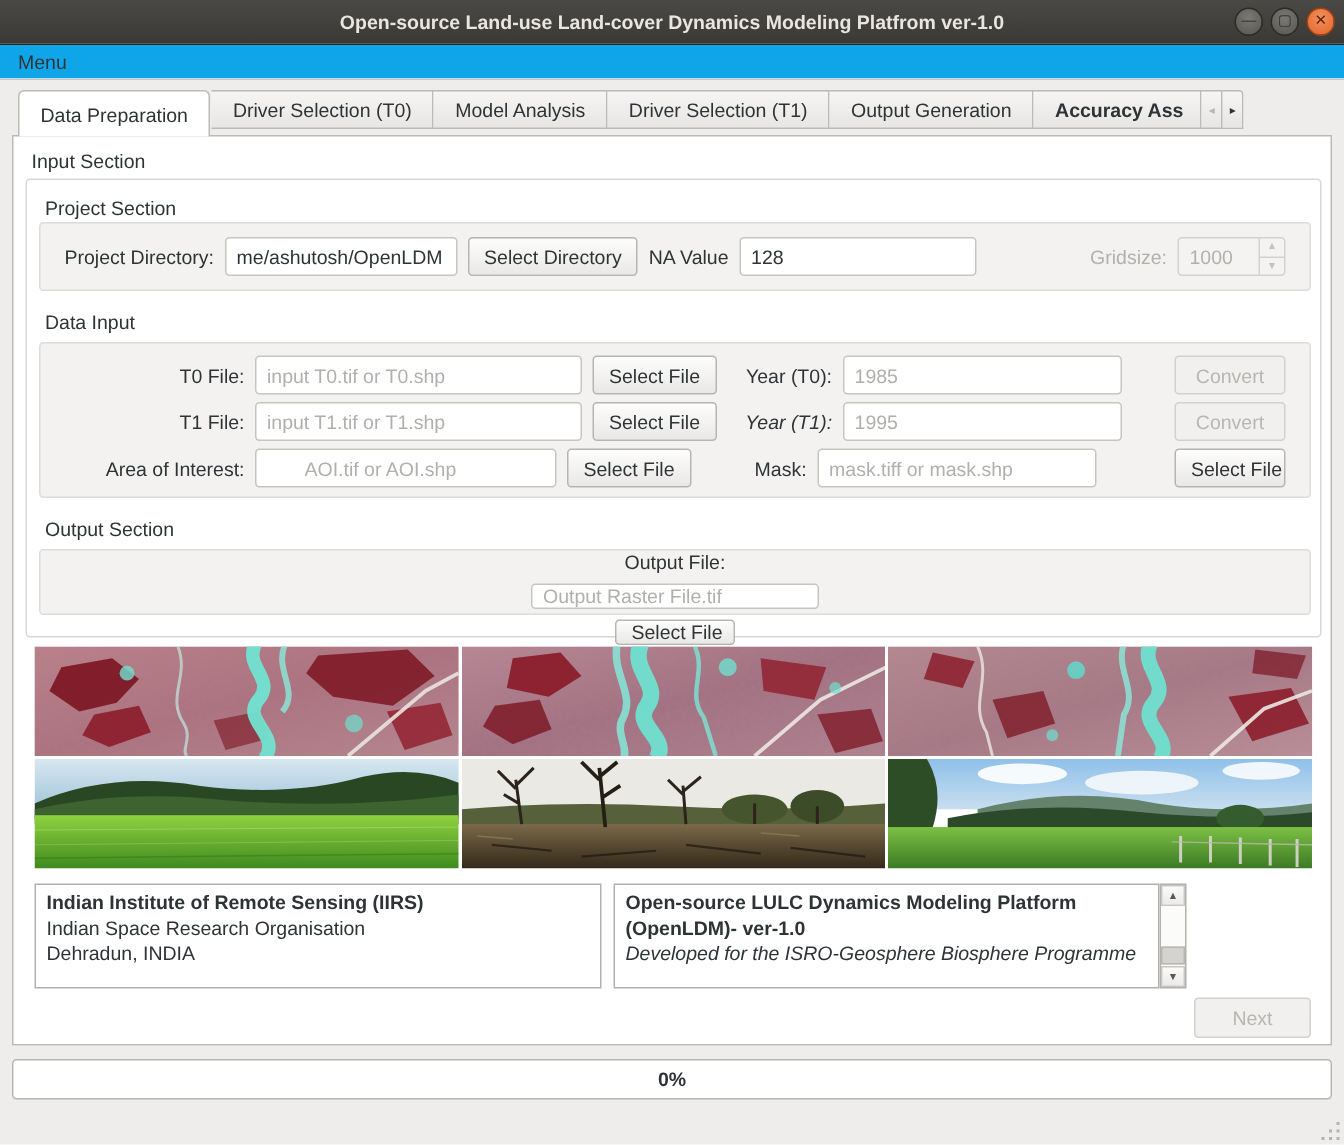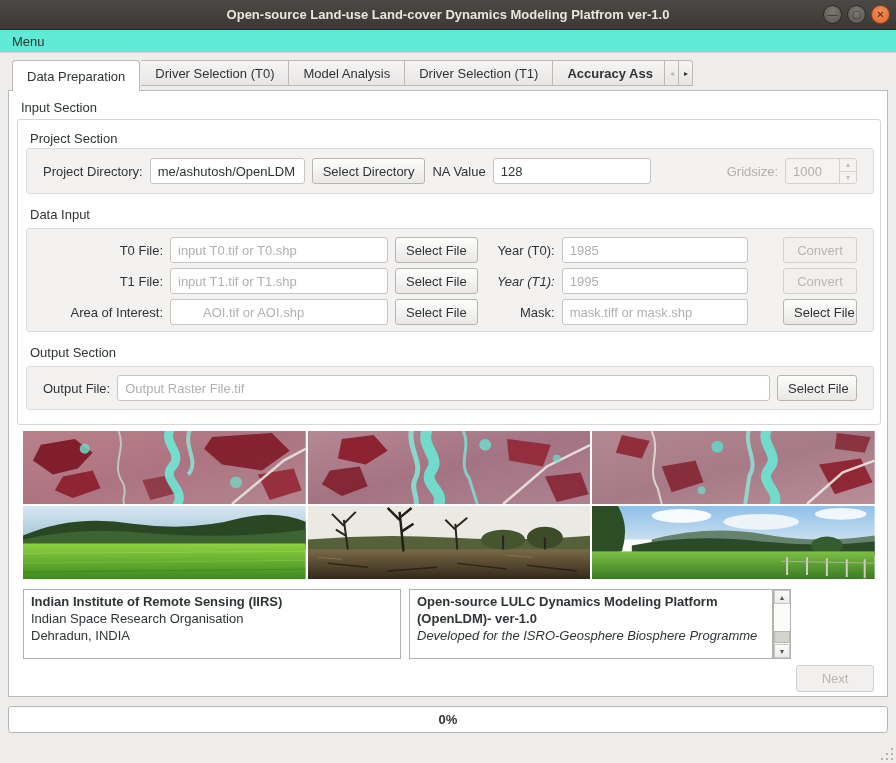--- a/index.html
+++ b/index.html
@@ -25,21 +25,21 @@
     font-size:10px; line-height:1; cursor:default;
     border:1px solid #2c2b27; color:#35342f;
     background:radial-gradient(circle at 50% 35%, #7b7973, #57554f);
   }
   .wbtn.close { background:radial-gradient(circle at 50% 35%, #f2915c, #e2632c); color:#5b230a; border-color:#9c4214; }
   .wbtn span { transform:translateY(-0.5px); }
 
   
   .menubar {
     position:absolute; left:0; top:30px; width:896px; height:23px;
-    background:#5eead4; border-bottom:1px solid #d8d6d3;
+    background:#0ea5e9; border-bottom:1px solid #d8d6d3;
     display:flex; align-items:center; padding-left:12px;
   }
 
   
   .tabstrip {
     position:absolute; left:12px; top:60px; width:880px; height:31px;
     display:flex; align-items:flex-start;
   }
   .tab {
     height:26px; padding:0 14px; display:flex; align-items:center;
@@ -173,20 +173,21 @@
 
 <div class="menubar">
   <span>Menu</span>
 </div>
 
 <div class="tabstrip">
   <div class="tab active">Data Preparation</div>
   <div class="tab">Driver Selection (T0)</div>
   <div class="tab">Model Analysis</div>
   <div class="tab">Driver Selection (T1)</div>
+  <div class="tab">Output Generation</div>
   <div class="tab truncated">Accuracy Ass</div>
   <div class="tab-arrows">
     <div class="tab-arrow disabled">◂</div>
     <div class="tab-arrow last">▸</div>
   </div>
 </div>
 
 <div class="panel">
 
   <div class="section-label">Input Section</div>
@@ -228,31 +229,31 @@
         <span class="lbl r" style="width:120px;">T1 File:</span>
         <input class="tinput" style="width: 218px;" type="text" placeholder="input T1.tif or T1.shp">
         <button class="btn">Select File</button>
         <span class="lbl r" style="width:70px;font-style:italic;">Year (T1):</span>
         <input class="tinput" style="width: 186px;" type="text" placeholder="1995">
         <button class="btn disabled" style="margin-left:auto; width:74px;" disabled="">Convert</button>
       </div>
 
       <div class="row">
         <span class="lbl r" style="width:120px;">Area of Interest:</span>
-        <input class="tinput" style="width: 218px; padding-left: 32px;" type="text" placeholder="AOI.tif or AOI.shp">
+        <input class="tinput" style="width: 201px; padding-left: 32px;" type="text" placeholder="AOI.tif or AOI.shp">
         <button class="btn">Select File</button>
         <span class="lbl r" style="width:70px;">Mask:</span>
         <input class="tinput" style="width: 186px;" type="text" placeholder="mask.tiff or mask.shp">
         <button class="btn" style="margin-left:auto; width:74px;">Select File</button>
       </div>
     </div>
 
     <div class="frame-label" style="top:225px;">Output Section</div>
     <div class="graybox" style="top:246px; height:44px;">
-      <div class="row" style="padding:0 16px; height:42px;">
+      <div class="row" style="padding:0 16px; height:42px;flex-direction:column;">
         <span class="lbl">Output File:</span>
         <input class="tinput" style="flex: 1 1 0%;" type="text" placeholder="Output Raster File.tif">
         <button class="btn" style="width:80px;">Select File</button>
       </div>
     </div>
   </div>
 
   <div class="gallery">
 
     <svg viewBox="0 0 284 74" preserveAspectRatio="none">

